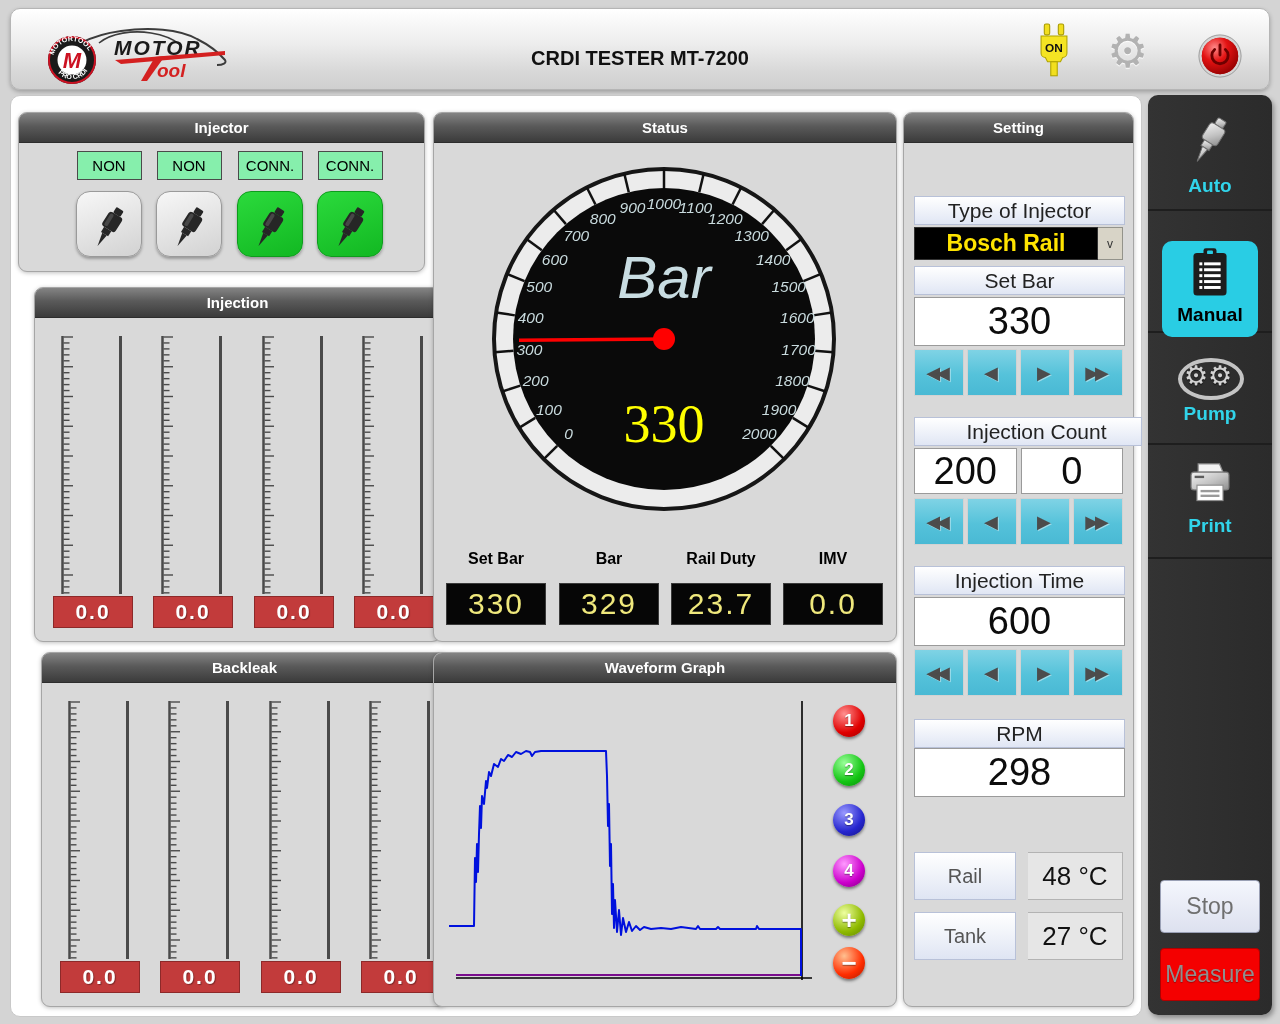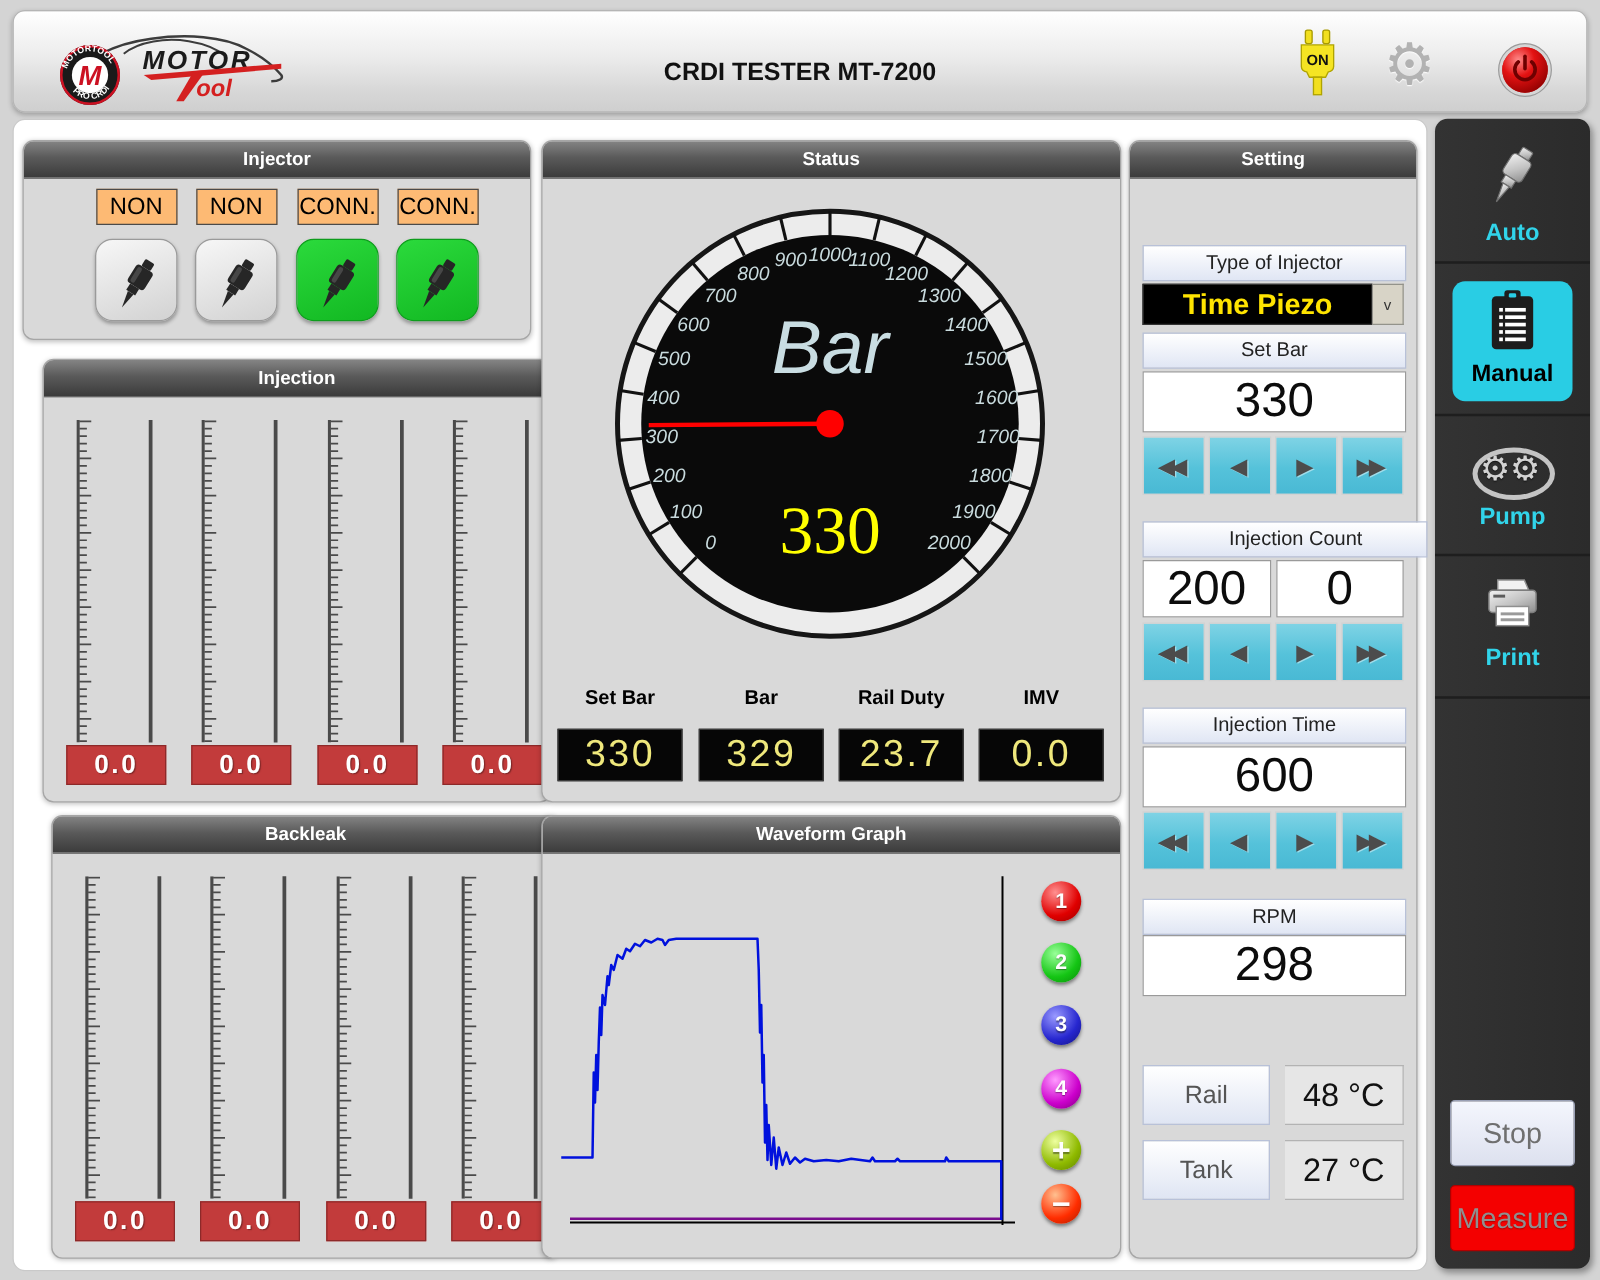--- a/index.html
+++ b/index.html
@@ -18,21 +18,21 @@
 
   
   .panel{position:absolute;background:#d9d9d9;border:1px solid #a6a6a6;border-radius:9px;box-shadow:0 1px 4px rgba(0,0,0,.25);}
   .panel-header{height:29px;border-radius:8px 8px 0 0;border-bottom:1px solid #2d2d2d;
     background:linear-gradient(180deg,#848484 0%,#5a5a5a 45%,#3b3b3b 100%);
     color:#fff;font-weight:bold;font-size:15px;display:flex;align-items:center;justify-content:center;}
   .content-bg{position:absolute;left:10px;top:95px;width:1130px;height:920px;background:#ffffff;border:1px solid #c9c9c9;border-radius:10px;}
 
   
   .inj-ch{position:absolute;width:66px;text-align:center;}
-  .ch-label{width:63px;height:27px;background:#fdba74;border:1px solid #4a4a4a;font-size:19px;color:#000;
+  .ch-label{width:63px;height:27px;background:#86efac;border:1px solid #4a4a4a;font-size:15px;color:#000;
     display:flex;align-items:center;justify-content:center;margin:0 auto;}
   .ch-btn{display:block;margin:11px auto 0;width:66px;height:66px;border-radius:14px;border:1px solid #9a9a9a;
     background:linear-gradient(160deg,#f7f7f7,#d2d2d2);box-shadow:0 2px 3px rgba(0,0,0,.3);padding:0;cursor:pointer;}
   .inj-ch.connected .ch-btn{background:linear-gradient(160deg,#2bda3c,#12b822);border:1px solid #0d9c1c;}
   .ch-btn svg{display:block;margin:6px auto 0;}
 
   
   .slider-unit{position:absolute;width:80px;height:292px;top:48px;}
   .plain-rail{position:absolute;left:66px;top:0;width:3px;height:258px;background:#4a4a4a;}
   .tick-ruler{position:absolute;left:8px;top:0;width:16px;height:258px;}
@@ -55,21 +55,21 @@
   .wf-btn.b1{background:radial-gradient(circle at 35% 28%,#ff9090,#e00000 60%,#9a0000);}
   .wf-btn.b2{background:radial-gradient(circle at 35% 28%,#98ff98,#14c514 60%,#0a8a0a);}
   .wf-btn.b3{background:radial-gradient(circle at 35% 28%,#9a9aff,#2626cf 60%,#14147e);}
   .wf-btn.b4{background:radial-gradient(circle at 35% 28%,#ff9aff,#cc00cc 60%,#7c007c);}
   .wf-btn.bplus{background:radial-gradient(circle at 35% 28%,#eeffa0,#8fba00 60%,#5d8200);font-size:26px;}
   .wf-btn.bminus{background:radial-gradient(circle at 35% 28%,#ffc090,#ff2d00 60%,#aa1d00);font-size:26px;}
 
   
   .set-item{position:absolute;left:10px;width:209px;}
   .lbl-box{height:27px;background:linear-gradient(180deg,#ffffff,#e0e6f4);border:1px solid #b8c1d8;
-    font-size:16px;color:#222;display:flex;align-items:center;justify-content:center;}
+    font-size:21px;color:#222;display:flex;align-items:center;justify-content:center;}
   .val-box{background:#fff;border:1px solid #9a9a9a;display:flex;align-items:center;justify-content:center;
     font-size:38px;color:#0c0c0c;}
   .arrow-row{display:flex;gap:3px;height:47px;}
   .arrow-btn{flex:1;background:linear-gradient(180deg,#7fd3e5 0%,#55c2da 55%,#49b9d4 100%);border:1px solid #d2d2d2;
     color:#4c4c4c;font-size:18px;display:flex;align-items:center;justify-content:center;cursor:pointer;
     letter-spacing:-4px;text-shadow:1px 1px 0 rgba(255,255,255,.45);padding:0 6px 0 0;}
   .dd-row{display:flex;height:33px;}
   .dd-value{flex:1;background:#000;border:1px solid #333;color:#ffe400;font-weight:bold;font-size:23px;
     display:flex;align-items:center;justify-content:center;cursor:pointer;}
   .dd-btn{width:24px;background:#d8d4c7;border:1px solid #93938b;border-left:none;color:#333;font-size:12px;
@@ -78,21 +78,21 @@
   .temp-label{width:100px;background:linear-gradient(180deg,#ffffff,#dfe5f3);border:1px solid #b8c1d8;
     font-size:20px;color:#555;display:flex;align-items:center;justify-content:center;}
   .temp-value{flex:1;background:#e6e6e6;border:1px solid #b3b3b3;border-left:none;font-size:26px;color:#111;
     display:flex;align-items:center;justify-content:center;}
 
   
   .sidebar{position:absolute;left:1148px;top:95px;width:124px;height:920px;background:linear-gradient(90deg,#333333,#2b2b2b);
     border-radius:10px;box-shadow:2px 3px 5px rgba(0,0,0,.35);}
   .sb-item{position:absolute;left:0;width:124px;text-align:center;cursor:pointer;border-bottom:2px solid #1e1e1e;}
   .sb-label{color:#31d4ea;font-weight:bold;font-size:19px;margin-top:4px;}
-  .sb-tile{width:96px;height:96px;margin:0 auto;background:#29cde4;border-radius:10px;padding-top:0;}
+  .sb-tile{width:96px;height:96px;margin:16px auto;background:#29cde4;border-radius:10px;padding-top:0;}
   .sb-tile .sb-label{color:#000;margin-top:1px;}
   .pump-icon{position:relative;width:68px;height:44px;margin:0 auto;}
   .pump-oval{position:absolute;left:2px;top:3px;width:58px;height:34px;border:4px solid #c4c4c4;border-radius:50%;}
   .gear-char{position:absolute;font-family:"DejaVu Sans",sans-serif;color:#d2d2d2;font-size:27px;text-shadow:0 1px 1px #111;}
   .g1{left:8px;top:5px;}  .g2{left:32px;top:5px;}
   .sb-btn{position:absolute;left:12px;width:100px;height:53px;border-radius:4px;font-size:23px;cursor:pointer;
     display:flex;align-items:center;justify-content:center;}
   .stop-btn{top:785px;background:linear-gradient(180deg,#f4f6fd,#dde1ef);border:1px solid #9aa0b5;color:#6f6f6f;}
   .measure-btn{top:853px;background:#f40000;border:1px solid #b00000;color:#8f8f8f;text-shadow:0 1px 1px rgba(0,0,0,.3);}
 </style>
@@ -717,21 +717,21 @@
     <button class="wf-btn b4" style="top:202px;">4</button>
     <button class="wf-btn bplus" style="top:251px;">+</button>
     <button class="wf-btn bminus" style="top:294px;">−</button>
   </div>
 
   <div class="panel" style="left:903px;top:112px;width:229px;height:893px;">
     <div class="panel-header">Setting</div>
 
     <div class="set-item lbl-box" style="top:83px;">Type of Injector</div>
     <div class="set-item dd-row" style="top:114px;">
-      <div class="dd-value">Time Piezo</div>
+      <div class="dd-value">Bosch Rail</div>
       <div class="dd-btn">v</div>
     </div>
 
     <div class="set-item lbl-box" style="top:153px;">Set Bar</div>
     <div class="set-item val-box" style="top:184px;height:47px;">330</div>
     <div class="set-item arrow-row" style="top:236px;">
       <button class="arrow-btn">◀◀</button>
       <button class="arrow-btn">◀</button>
       <button class="arrow-btn">▶</button>
       <button class="arrow-btn">▶▶</button>

